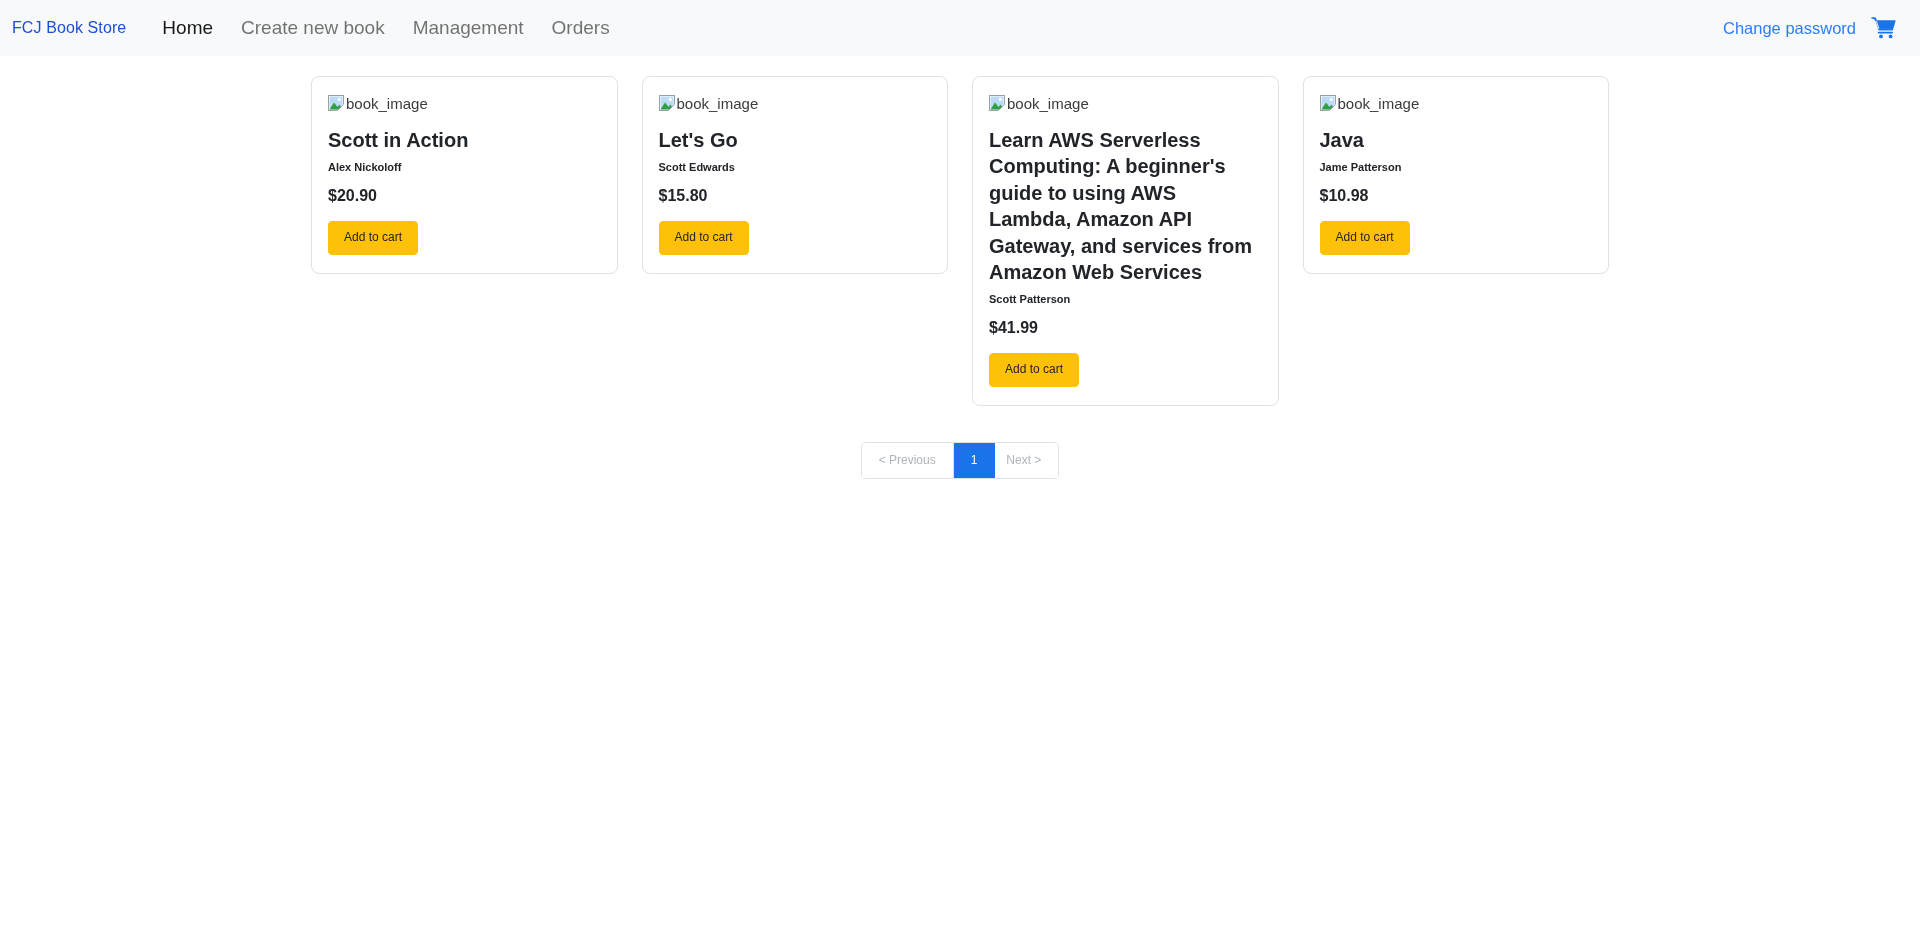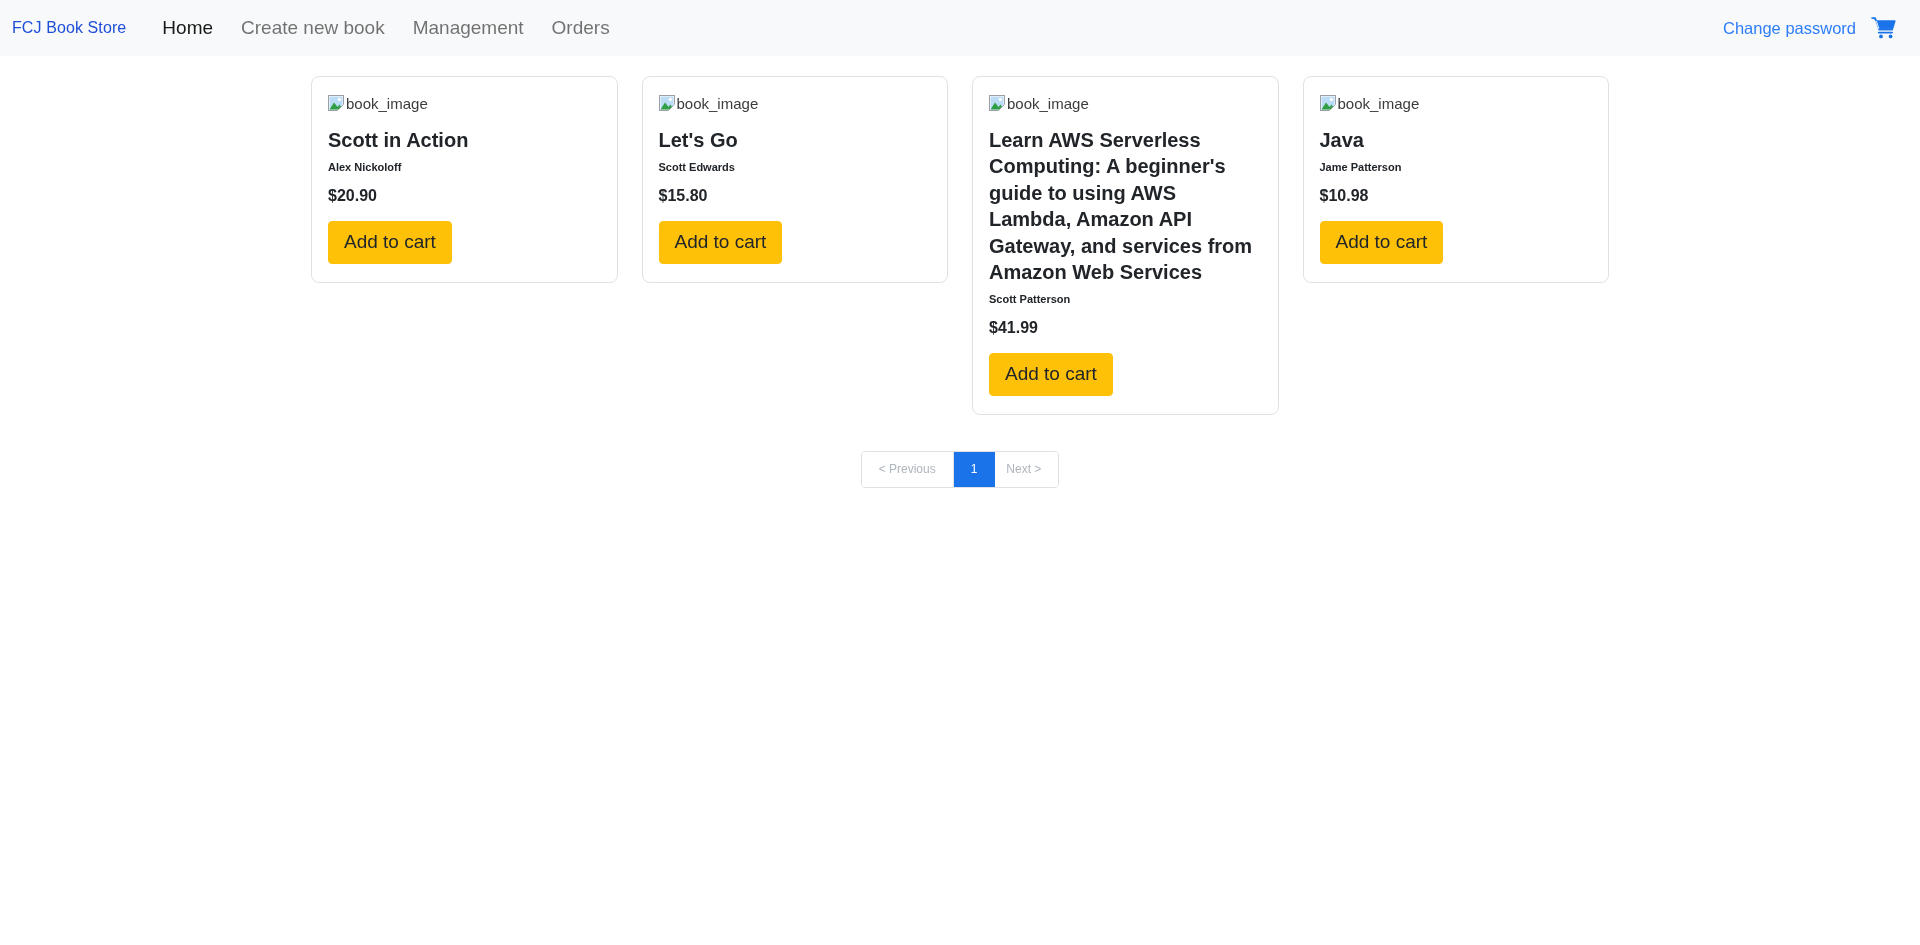--- a/index.html
+++ b/index.html
@@ -129,21 +129,21 @@
     font-size: 16px;
     font-weight: bold;
     color: #212529;
     margin: 0 0 16px 0;
   }
   .btn-add {
     background: #ffc107;
     border: 1px solid #ffc107;
     border-radius: 4px;
     color: #212529;
-    font-size: 19px;
+    font-size: 12px;
     font-family: "Liberation Sans", "DejaVu Sans", sans-serif;
     padding: 8px 15px;
     cursor: pointer;
     align-self: flex-start;
     line-height: 1.3;
   }
 
   
   .pagination-wrap {
     display: flex;

